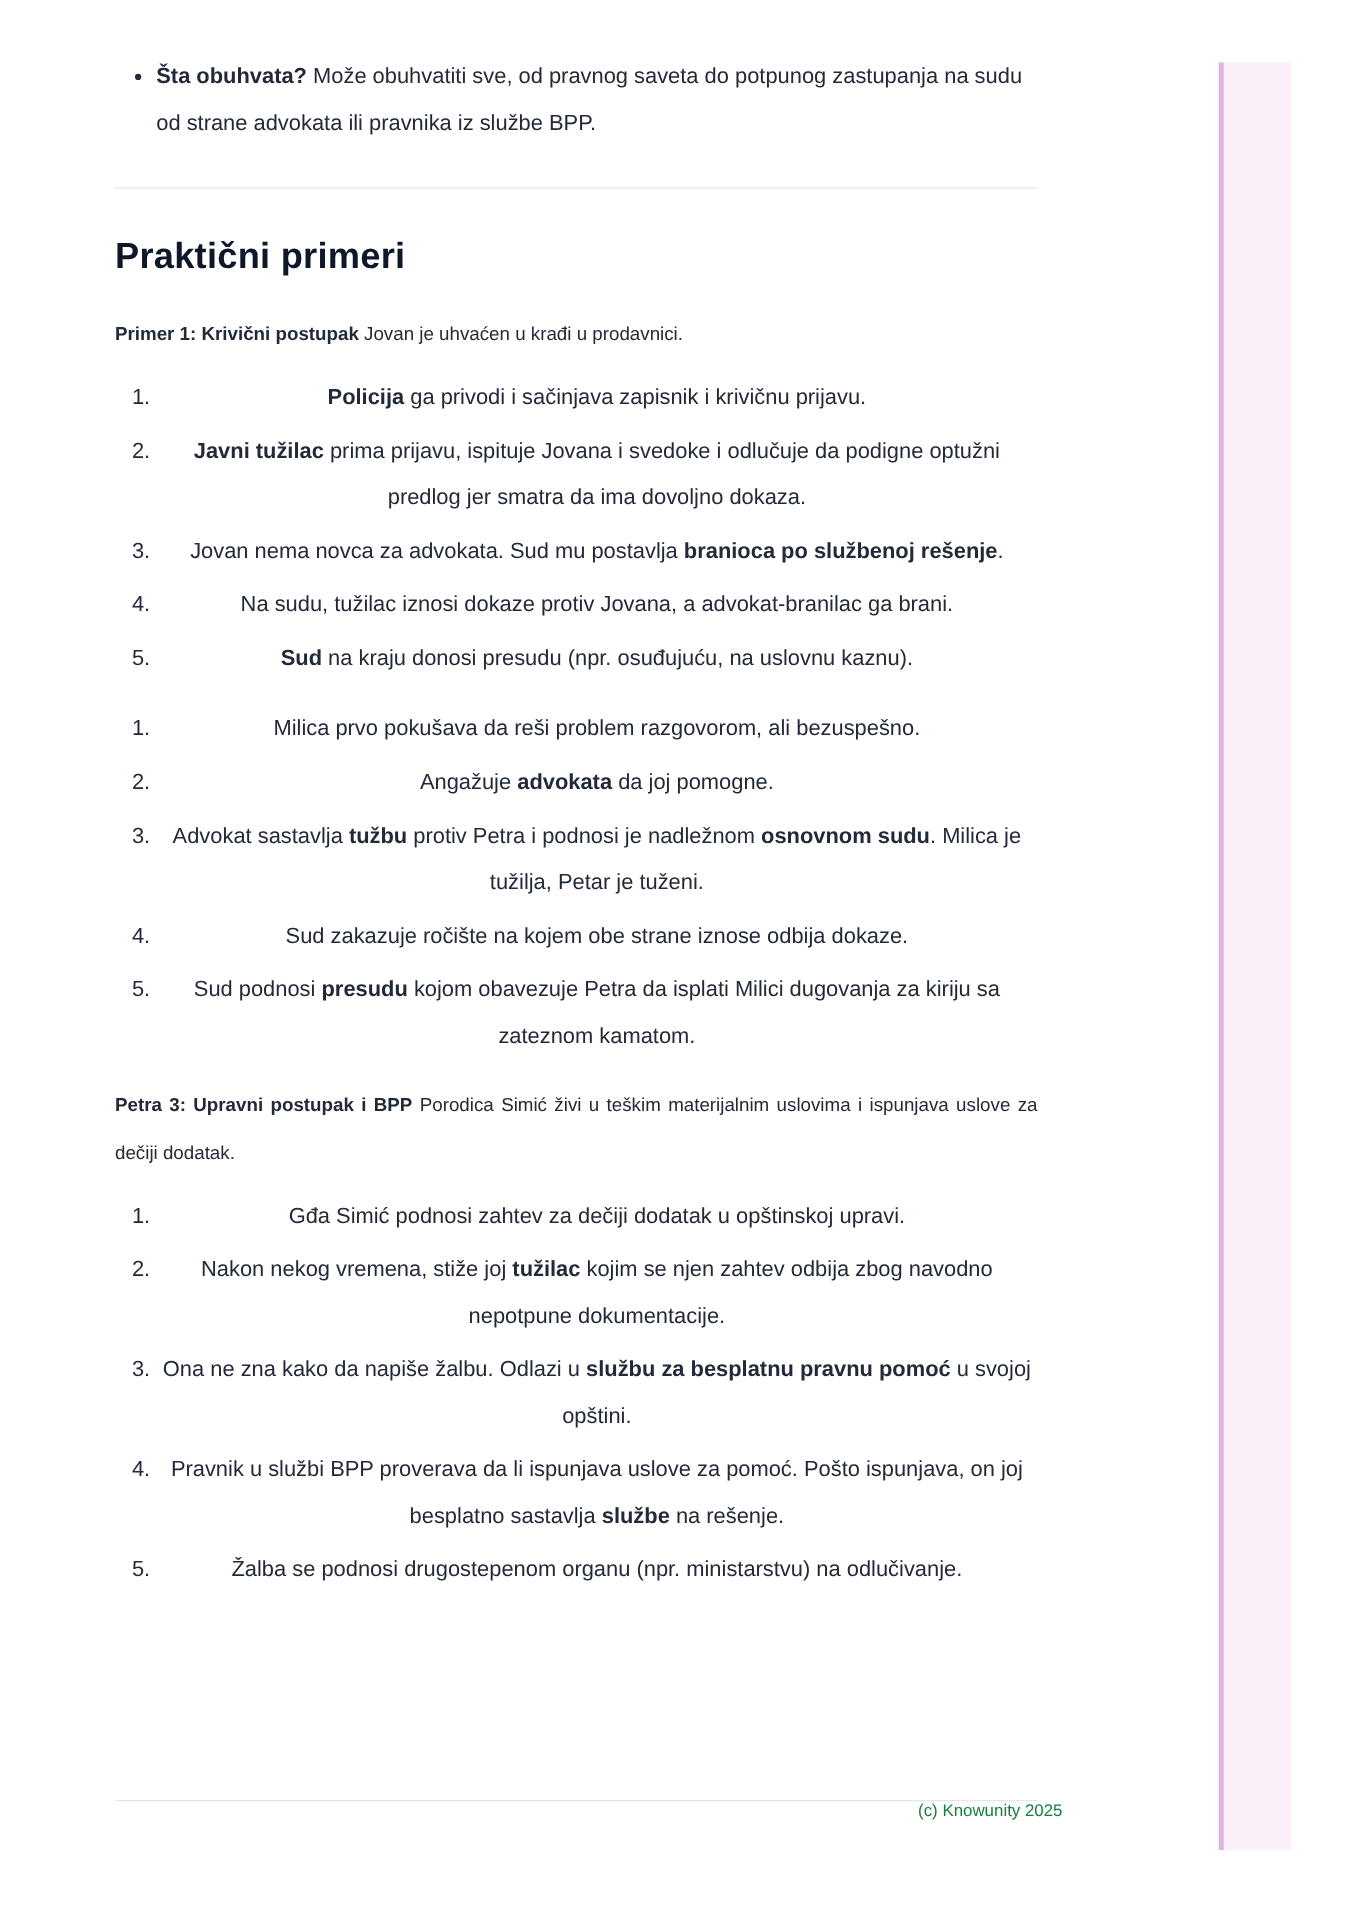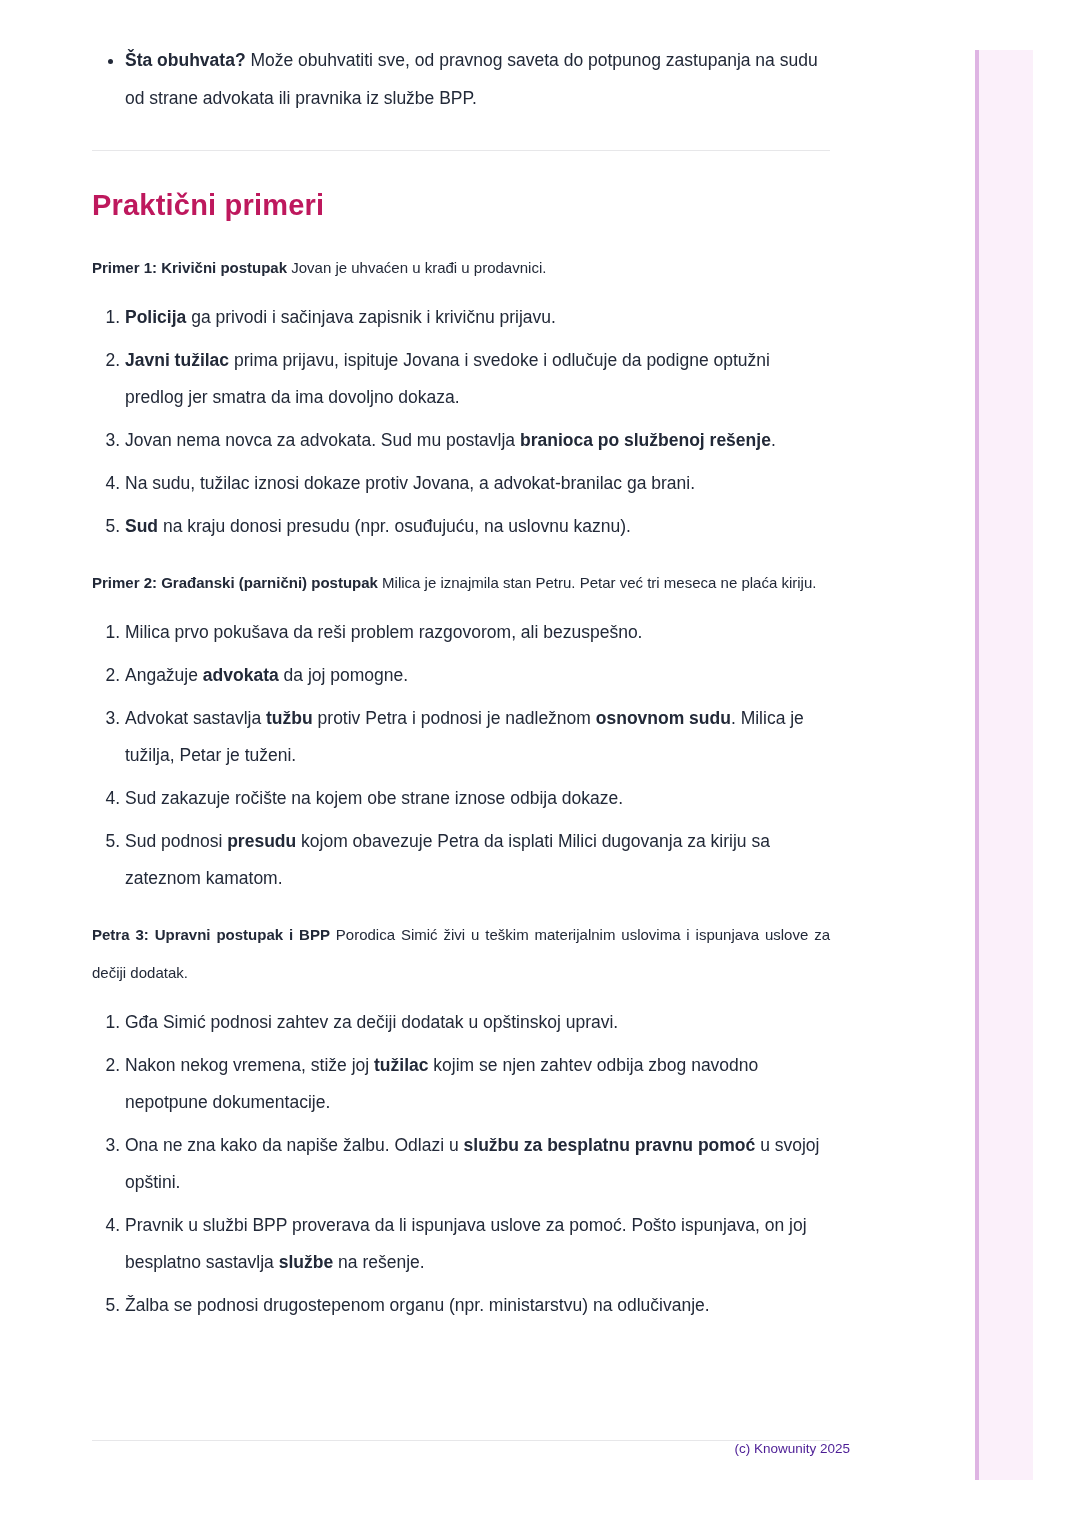--- a/index.html
+++ b/index.html
@@ -33,21 +33,21 @@
   }
 
   hr.divider {
     border: none;
     border-top: 1px solid #e7e7e9;
     width: 738px;
     margin: 33px 0 0 0;
   }
 
   h1.section-heading {
-    color: #be185d;
+    color: #0f172a;
     font-size: 29px;
     font-weight: 700;
     letter-spacing: 0.2px;
     margin: 38px 0 27px 0;
   }
 
   p.primer-intro {
     font-size: 15px;
     line-height: 38px;
     margin: 0 0 8px 0;
@@ -55,38 +55,39 @@
   }
 
   ol.steps {
     margin: 12px 0 19px 0;
     padding-left: 33px;
   }
   ol.steps li {
     font-size: 17.5px;
     line-height: 37px;
     margin-bottom: 6px;
+    text-align: center;
   }
 
   b { font-weight: 700; }
 
   .footer-divider {
     position: absolute;
     left: 92px;
     top: 1440px;
     width: 738px;
     border: none;
     border-top: 1px solid #e7e7e9;
   }
   .copyright {
     position: absolute;
     top: 1441px;
     right: 70px;
     font-size: 13.5px;
-    color: #4c1d95;
+    color: #15803d;
   }
   .highlight-bar {
     position: absolute;
     left: 975px;
     top: 50px;
     width: 58px;
     height: 1430px;
     background: rgba(239, 200, 236, 0.28);
     border-left: 4px solid rgba(198, 132, 207, 0.55);
     pointer-events: none;
@@ -109,21 +110,20 @@
 
       <p class="primer-intro"><b>Primer 1: Krivični postupak</b><span> Jovan je uhvaćen u krađi u prodavnici.</span></p>
       <ol class="steps">
         <li><b>Policija</b><span> ga privodi i sačinjava zapisnik i krivičnu prijavu.</span></li>
         <li><b>Javni tužilac</b><span> prima prijavu, ispituje Jovana i svedoke i odlučuje da podigne optužni predlog jer smatra da ima dovoljno dokaza.</span></li>
         <li><span>Jovan nema novca za advokata. Sud mu postavlja </span><b>branioca po službenoj rešenje</b><span>.</span></li>
         <li><span>Na sudu, tužilac iznosi dokaze protiv Jovana, a advokat-branilac ga brani.</span></li>
         <li><b>Sud</b><span> na kraju donosi presudu (npr. osuđujuću, na uslovnu kaznu).</span></li>
       </ol>
 
-      <p class="primer-intro"><b>Primer 2: Građanski (parnični) postupak</b><span> Milica je iznajmila stan Petru. Petar već tri meseca ne plaća kiriju.</span></p>
       <ol class="steps">
         <li><span>Milica prvo pokušava da reši problem razgovorom, ali bezuspešno.</span></li>
         <li><span>Angažuje </span><b>advokata</b><span> da joj pomogne.</span></li>
         <li><span>Advokat sastavlja </span><b>tužbu</b><span> protiv Petra i podnosi je nadležnom </span><b>osnovnom sudu</b><span>. Milica je tužilja, Petar je tuženi.</span></li>
         <li><span>Sud zakazuje ročište na kojem obe strane iznose odbija dokaze.</span></li>
         <li><span>Sud podnosi </span><b>presudu</b><span> kojom obavezuje Petra da isplati Milici dugovanja za kiriju sa zateznom kamatom.</span></li>
       </ol>
 
       <p class="primer-intro"><b>Petra 3: Upravni postupak i BPP</b><span> Porodica Simić živi u teškim materijalnim uslovima i ispunjava uslove za dečiji dodatak.</span></p>
       <ol class="steps">

